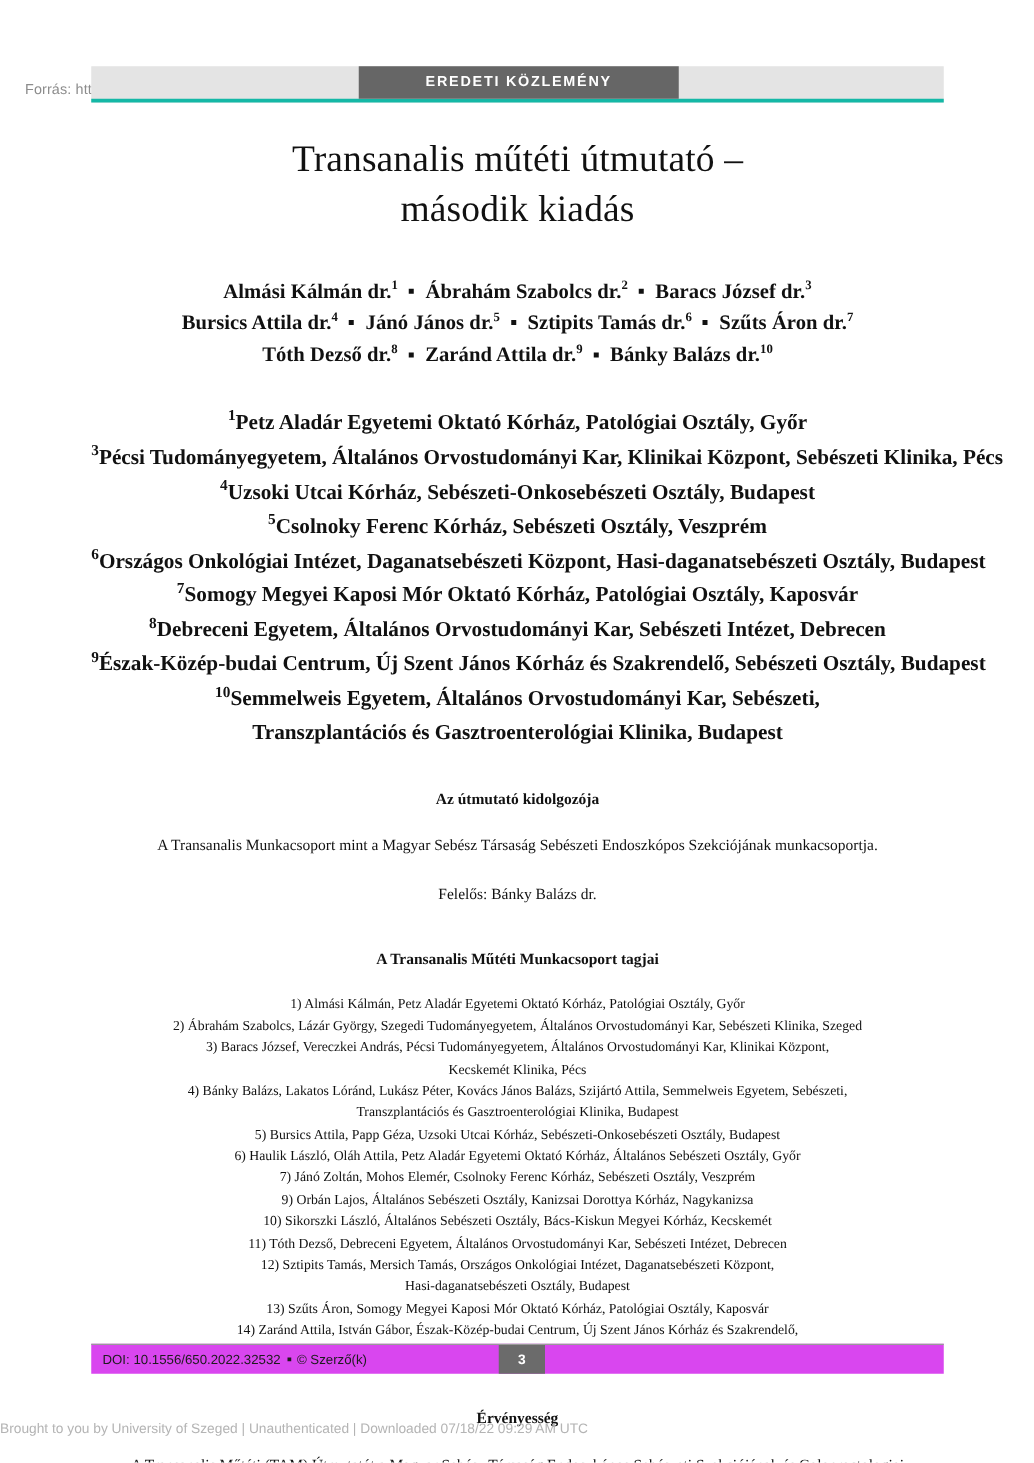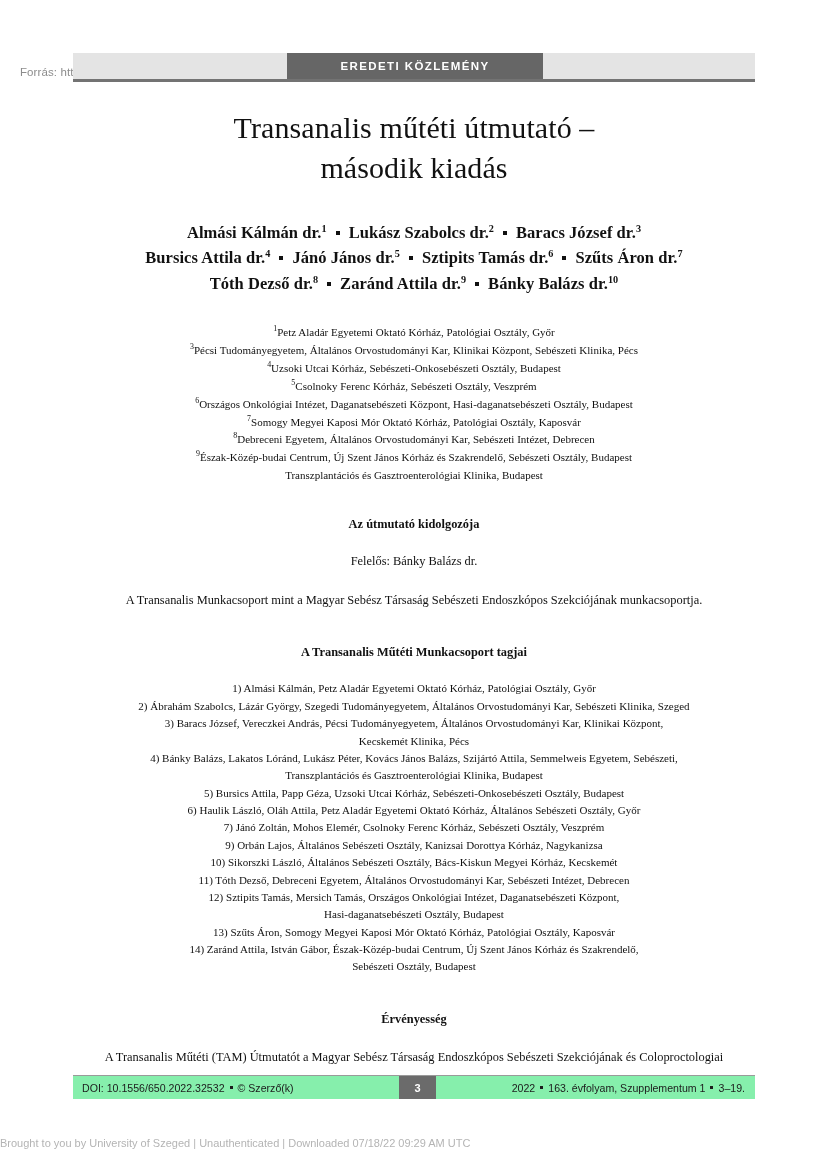--- a/index.html
+++ b/index.html
@@ -39,21 +39,21 @@
   }
 
   
   .banner {
     position: absolute;
     left: 73px;
     top: 53px;
     width: 682px;
     height: 26px;
     background: #e4e4e4;
-    border-bottom: 3px solid #737373;
+    border-bottom: 3px solid #14b8a6;
     box-sizing: content-box;
   }
   .banner-inner {
     position: relative;
     width: 100%;
     height: 100%;
   }
   .banner-center {
     position: absolute;
     left: 214px;
@@ -110,22 +110,22 @@
     display: inline-block;
     vertical-align: 0.18em;
     width: 4px;
     height: 4px;
     background: #111111;
     margin: 0 9px;
   }
 
   .affiliations {
     margin-top: 28px;
-    font-size: 11px;
-    font-weight: normal;
+    font-size: 17px;
+    font-weight: bold;
     line-height: 1.62;
   }
   .affiliations .aff { white-space: nowrap; }
   .affiliations sup {
     font-size: 0.72em;
     vertical-align: super;
     line-height: 0;
   }
 
   .block-heading {
@@ -159,21 +159,21 @@
   }
   .validity-body .vline { white-space: nowrap; }
 
   
   .footer-bar {
     position: absolute;
     left: 73px;
     top: 1075px;
     width: 682px;
     height: 24px;
-    background: #86efac;
+    background: #d946ef;
     border-top: 1px solid #9a9a9a;
     box-sizing: border-box;
   }
   .footer-bar .fb-left {
     position: absolute;
     left: 9px;
     top: 0;
     height: 23px;
     display: flex;
     align-items: center;
@@ -246,41 +246,42 @@
   </div>
 
   <div class="content">
 
     <h1 class="doc-title">
       <span>Transanalis műtéti útmutató –</span><br>
       <span>második kiadás</span>
     </h1>
 
     <div class="authors" id="authors-host">
-        <div class="aline"><span>Almási Kálmán dr.</span><sup>1</sup><span class="sep"></span><span>Lukász Szabolcs dr.</span><sup>2</sup><span class="sep"></span><span>Baracs József dr.</span><sup>3</sup></div>
+        <div class="aline"><span>Almási Kálmán dr.</span><sup>1</sup><span class="sep"></span><span>Ábrahám Szabolcs dr.</span><sup>2</sup><span class="sep"></span><span>Baracs József dr.</span><sup>3</sup></div>
         <div class="aline"><span>Bursics Attila dr.</span><sup>4</sup><span class="sep"></span><span>Jánó János dr.</span><sup>5</sup><span class="sep"></span><span>Sztipits Tamás dr.</span><sup>6</sup><span class="sep"></span><span>Szűts Áron dr.</span><sup>7</sup></div>
         <div class="aline"><span>Tóth Dezső dr.</span><sup>8</sup><span class="sep"></span><span>Zaránd Attila dr.</span><sup>9</sup><span class="sep"></span><span>Bánky Balázs dr.</span><sup>10</sup></div>
       </div>
 
     <div class="affiliations" id="affiliations-host">
         <div class="aff"><sup>1</sup><span>Petz Aladár Egyetemi Oktató Kórház, Patológiai Osztály, Győr</span></div>
         <div class="aff"><sup>3</sup><span>Pécsi Tudományegyetem, Általános Orvostudományi Kar, Klinikai Központ, Sebészeti Klinika, Pécs</span></div>
         <div class="aff"><sup>4</sup><span>Uzsoki Utcai Kórház, Sebészeti-Onkosebészeti Osztály, Budapest</span></div>
         <div class="aff"><sup>5</sup><span>Csolnoky Ferenc Kórház, Sebészeti Osztály, Veszprém</span></div>
         <div class="aff"><sup>6</sup><span>Országos Onkológiai Intézet, Daganatsebészeti Központ, Hasi-daganatsebészeti Osztály, Budapest</span></div>
         <div class="aff"><sup>7</sup><span>Somogy Megyei Kaposi Mór Oktató Kórház, Patológiai Osztály, Kaposvár</span></div>
         <div class="aff"><sup>8</sup><span>Debreceni Egyetem, Általános Orvostudományi Kar, Sebészeti Intézet, Debrecen</span></div>
         <div class="aff"><sup>9</sup><span>Észak-Közép-budai Centrum, Új Szent János Kórház és Szakrendelő, Sebészeti Osztály, Budapest</span></div>
+        <div class="aff"><sup>10</sup><span>Semmelweis Egyetem, Általános Orvostudományi Kar, Sebészeti,</span></div>
         <div class="aff"><span>Transzplantációs és Gasztroenterológiai Klinika, Budapest</span></div>
       </div>
 
     <div class="sec-developer">
       <div class="block-heading">Az útmutató kidolgozója</div>
+      <div class="para para-1">A Transanalis Munkacsoport mint a Magyar Sebész Társaság Sebészeti Endoszkópos Szekciójának munkacsoportja.</div>
       <div class="para para-2">Felelős: Bánky Balázs dr.</div>
-      <div class="para para-1">A Transanalis Munkacsoport mint a Magyar Sebész Társaság Sebészeti Endoszkópos Szekciójának munkacsoportja.</div>
     </div>
 
     <div class="sec-members">
       <div class="block-heading">A Transanalis Műtéti Munkacsoport tagjai</div>
       <div class="members-list" id="members-host">
           <div class="mline">1) Almási Kálmán, Petz Aladár Egyetemi Oktató Kórház, Patológiai Osztály, Győr</div>
           <div class="mline">2) Ábrahám Szabolcs, Lázár György, Szegedi Tudományegyetem, Általános Orvostudományi Kar, Sebészeti Klinika, Szeged</div>
           <div class="mline">3) Baracs József, Vereczkei András, Pécsi Tudományegyetem, Általános Orvostudományi Kar, Klinikai Központ,</div>
           <div class="mline">Kecskemét Klinika, Pécs</div>
           <div class="mline">4) Bánky Balázs, Lakatos Lóránd, Lukász Péter, Kovács János Balázs, Szijártó Attila, Semmelweis Egyetem, Sebészeti,</div>
@@ -308,24 +309,17 @@
 
   </div>
 
   <div class="footer-bar">
     <div class="fb-left">
       <span>DOI: 10.1556/650.2022.32532</span>
       <span class="fsep"></span>
       <span>© Szerző(k)</span>
     </div>
     <div class="fb-page">3</div>
-    <div class="fb-right">
-      <span>2022</span>
-      <span class="fsep"></span>
-      <span>163. évfolyam, Szupplementum 1</span>
-      <span class="fsep"></span>
-      <span>3–19.</span>
-    </div>
   </div>
 
   <div class="access-line">Brought to you by University of Szeged | Unauthenticated | Downloaded 07/18/22 09:29 AM UTC</div>
 
 </div>
 
 </body></html>

